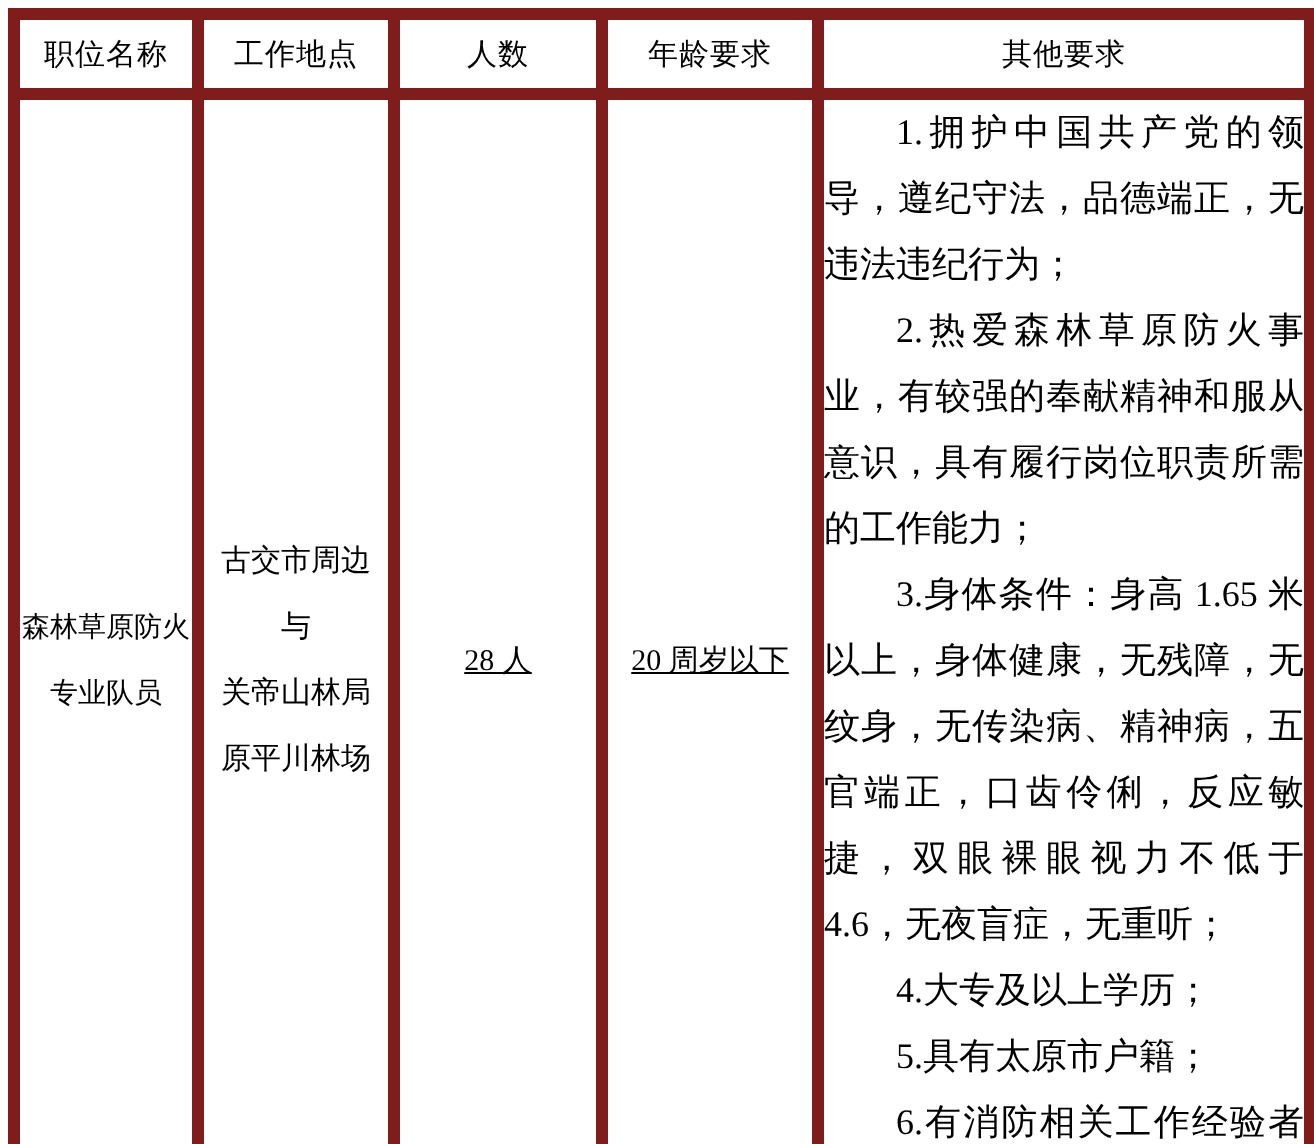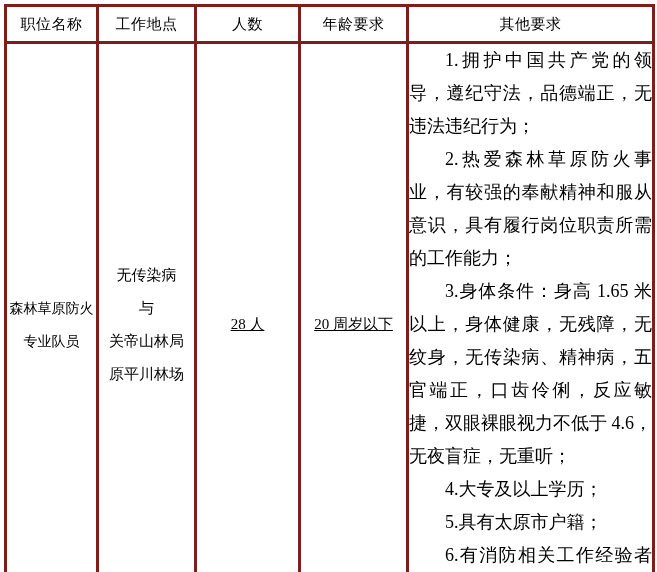--- a/index.html
+++ b/index.html
@@ -18,21 +18,21 @@
     height: 572px;
     box-sizing: border-box;
     padding: 4px 4px 0 4px;
   }
   table.job-table {
     border-collapse: collapse;
     width: 648px;
     table-layout: fixed;
   }
   table.job-table td, table.job-table th {
-    border: 3px solid #7f1d1d;
+    border: 6px solid #7f1d1d;
     vertical-align: middle;
     font-weight: normal;
     padding: 0;
   }
   thead td {
     height: 34px;
     text-align: center;
     font-size: 15px;
     letter-spacing: 0.5px;
   }
@@ -90,21 +90,21 @@
         <td>工作地点</td>
         <td>人数</td>
         <td>年龄要求</td>
         <td>其他要求</td>
       </tr>
     </thead>
     <tbody>
       <tr>
         <td class="cell-name">森林草原防火专业队员</td>
         <td class="cell-place">
-          <div>无传染病</div>
+          <div>古交市周边</div>
           <div>与</div>
           <div>关帝山林局</div>
           <div>原平川林场</div>
         </td>
         <td class="cell-count">28 人</td>
         <td class="cell-age">20 周岁以下</td>
         <td class="cell-other">
           <p class="req-line">1.拥护中国共产党的领导，遵纪守法，品德端正，无违法违纪行为；</p>
           <p class="req-line">2.热爱森林草原防火事业，有较强的奉献精神和服从意识，具有履行岗位职责所需的工作能力；</p>
           <p class="req-line">3.身体条件：身高 1.65 米以上，身体健康，无残障，无纹身，无传染病、精神病，五官端正，口齿伶俐，反应敏捷，双眼裸眼视力不低于 4.6，无夜盲症，无重听；</p>

